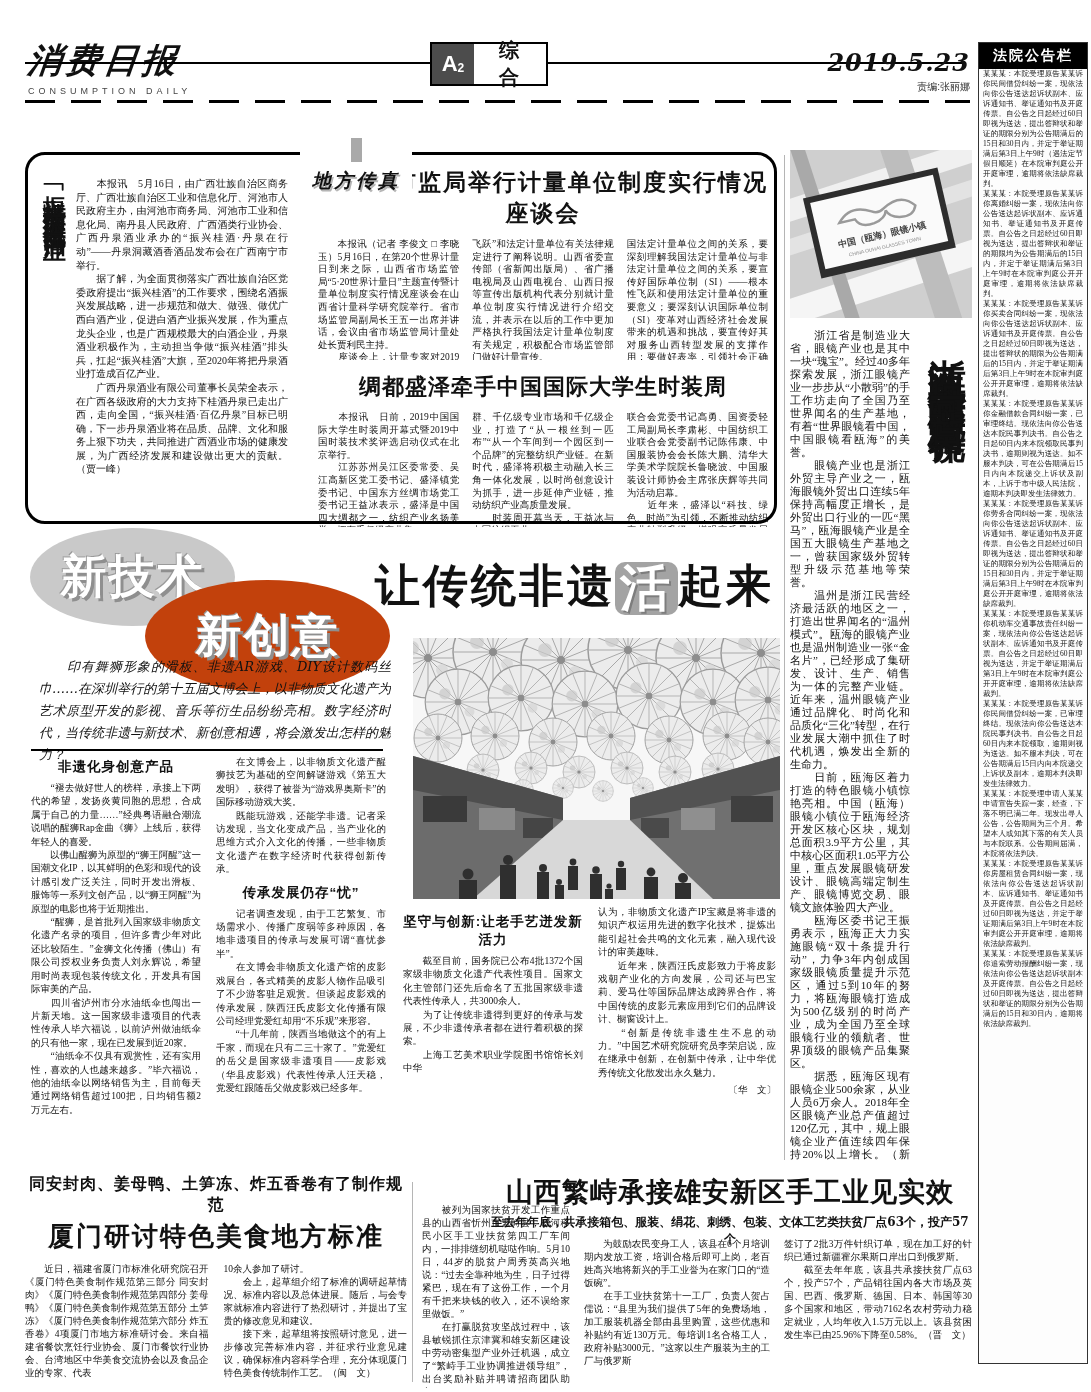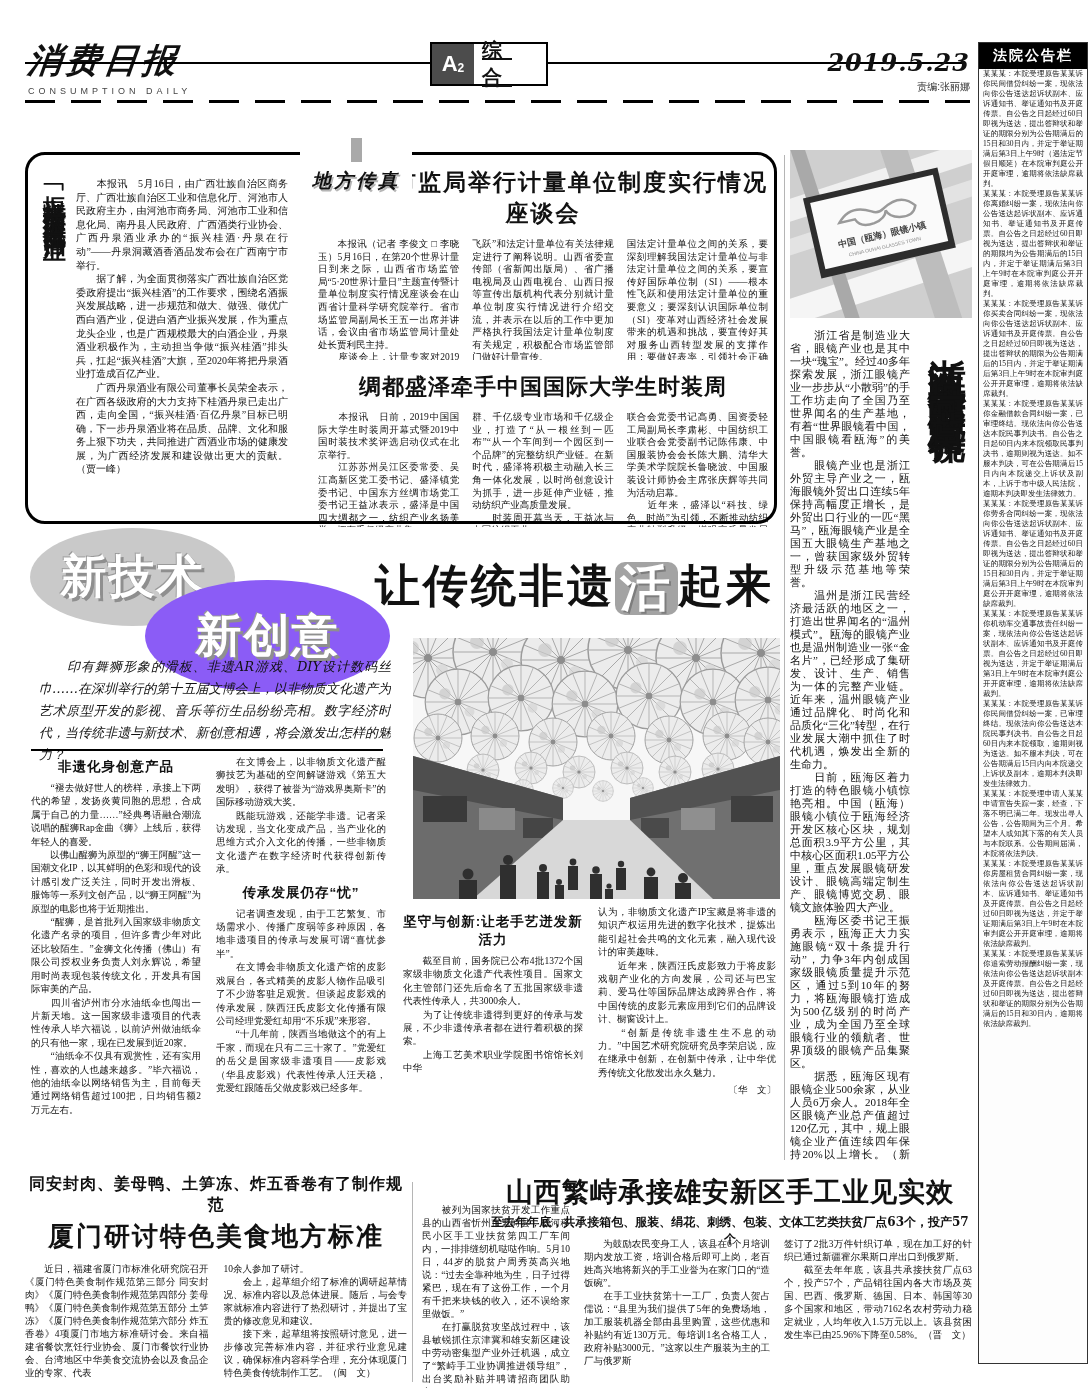--- a/index.html
+++ b/index.html
@@ -16,21 +16,21 @@
   #masthead { position:absolute; left:28px; top:38px; }
   #masthead .zh { font:bold italic 34px "DejaVu Serif",serif; letter-spacing:4px; transform:skewX(-6deg); }
   #masthead .en { font:9px "Liberation Sans",sans-serif; letter-spacing:4px; color:#444; margin-top:2px; }
   #toprule { position:absolute; left:25px; top:62px; width:940px; height:2px; background:#000; }
   #pagetab { position:absolute; left:430px; top:42px; width:118px; height:44px;
     border:2px solid #000; background:#fff; display:flex; z-index:3; }
   #pagetab .code { width:42px; background:#4c4c4c; color:#fff; display:flex; align-items:center;
     justify-content:center; font:bold 22px "Liberation Sans",sans-serif; }
   #pagetab .code small { font-size:12px; margin-top:8px; }
   #pagetab .sec { flex:1; display:flex; align-items:center; justify-content:center;
-    font:bold 20px "Liberation Sans",sans-serif; letter-spacing:10px; padding-left:8px;text-decoration:underline; }
+    font:bold 20px "Liberation Sans",sans-serif; letter-spacing:10px; padding-left:25px; }
   #dateblock { position:absolute; left:800px; top:48px; width:170px; text-align:right; }
   #dateblock .date { font:bold italic 24px "DejaVu Serif",serif; letter-spacing:1px; }
   #dateblock .ed { font:10px "Liberation Sans",sans-serif; color:#333; margin-top:3px; }
   #dashrule { position:absolute; left:25px; top:100px; width:945px; height:3px;
     background:repeating-linear-gradient(90deg,#000 0 30px,transparent 30px 46px); }
 
   
   #sidebar { position:absolute; left:978px; top:42px; width:110px; height:1322px;
     border:1px solid #333; background:#fdfdfd; }
   #sidebar .sb-head { background:#000; color:#fff; text-align:center;
@@ -62,21 +62,21 @@
   #vsep1 { position:absolute; left:784px; top:155px; width:1px; height:1005px; background:#b5b5b5; }
   #glasses .gbody { margin-top:7px; display:flex; }
   #glasses .gtext { width:120px; font-size:11px; line-height:13px; height:832px; }
   #glasses .gvh { width:62px; writing-mode:vertical-rl; font:bold 38px "DejaVu Serif",serif;
     letter-spacing:4px; height:832px; margin-left:0; text-align:start; }
 
   
   #feature { position:absolute; left:25px; top:528px; width:752px; height:632px; }
   .oval { position:absolute; border-radius:50%; display:flex; align-items:center; justify-content:center; }
   .oval1 { left:5px; top:0; width:205px; height:98px; background:#c9c9c9; }
-  .oval2 { left:120px; top:52px; width:245px; height:112px; background:#8b5cf6; }
+  .oval2 { left:120px; top:52px; width:245px; height:112px; background:#c2410c; }
   .oval span { font:bold 46px "Liberation Sans",sans-serif; color:#fff; letter-spacing:2px;
     text-shadow:3px 3px 0 #8f8f8f, -1px -1px 0 #9a9a9a; }
   .bighead { position:absolute; left:350px; top:28px; font:bold 45px "Liberation Sans",sans-serif;
     letter-spacing:3px; white-space:nowrap; }
   .bighead .live { display:inline-block; background:#a3a3a3; color:#fff; border-radius:10px;
     padding:0 5px; font-size:50px; line-height:1.05; transform:translateY(4px);
     text-shadow:2px 2px 0 #7d7d7d; }
   .lede { position:absolute; left:14px; top:128px; width:352px;
     font:italic 13px/22px "DejaVu Serif",serif; }
   .photo { position:absolute; left:388px; top:110px; width:367px; height:261px; }

